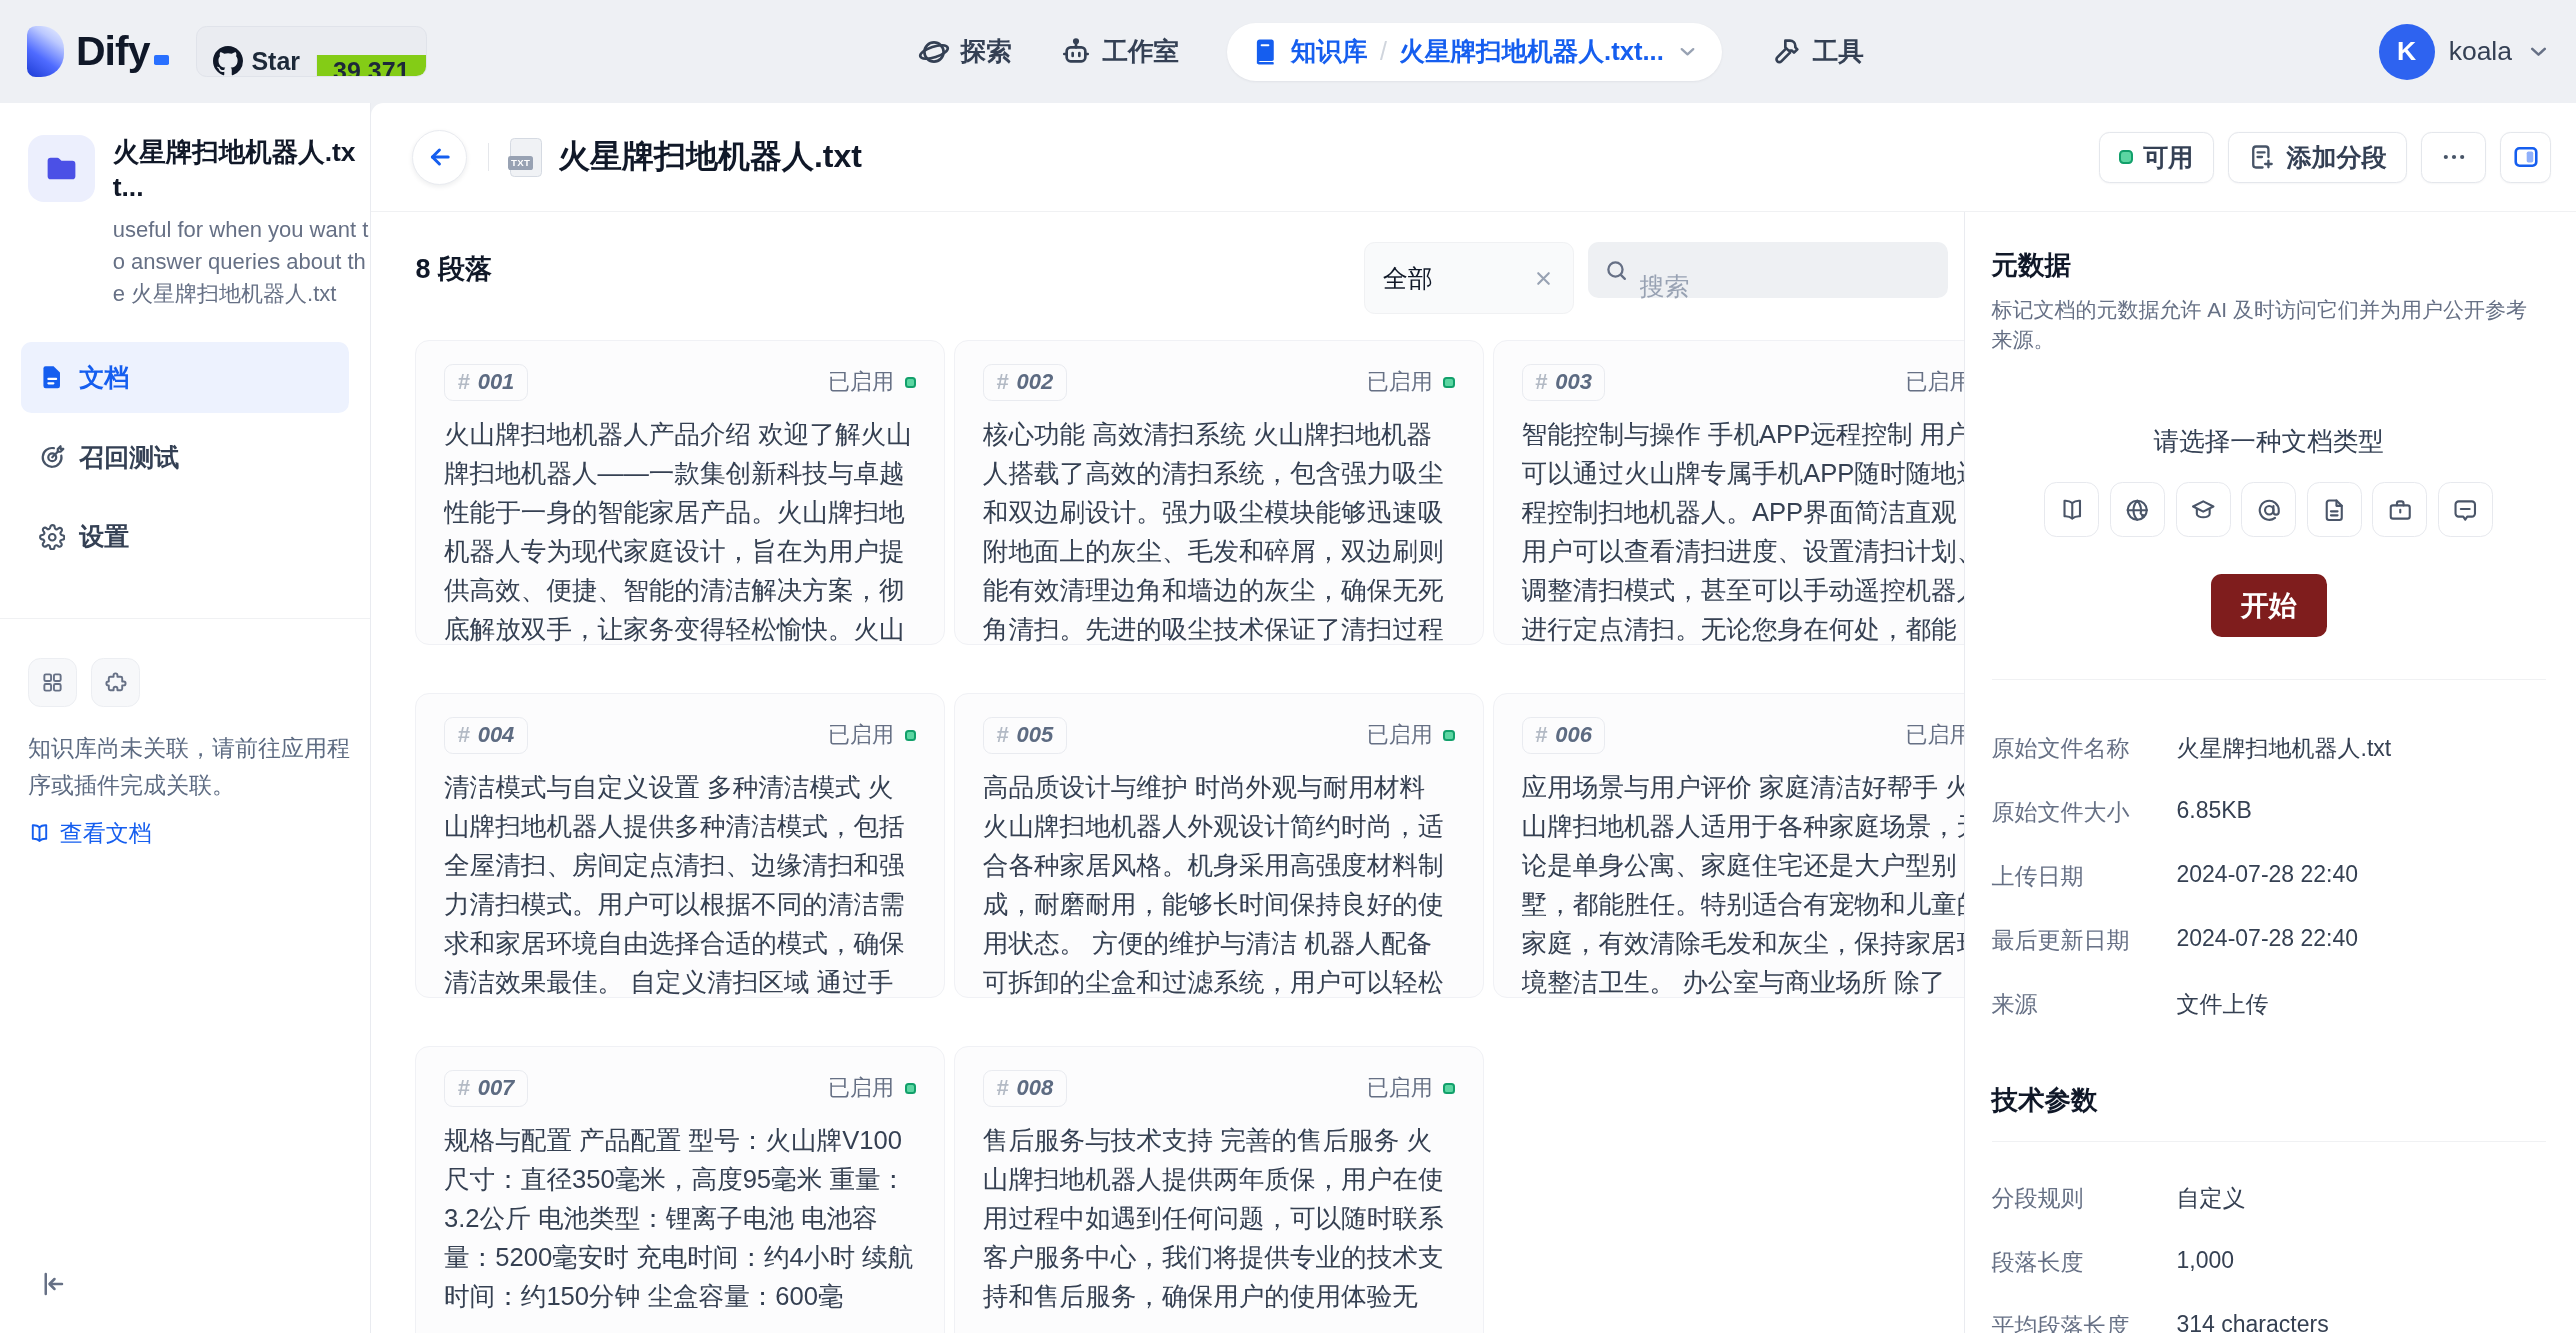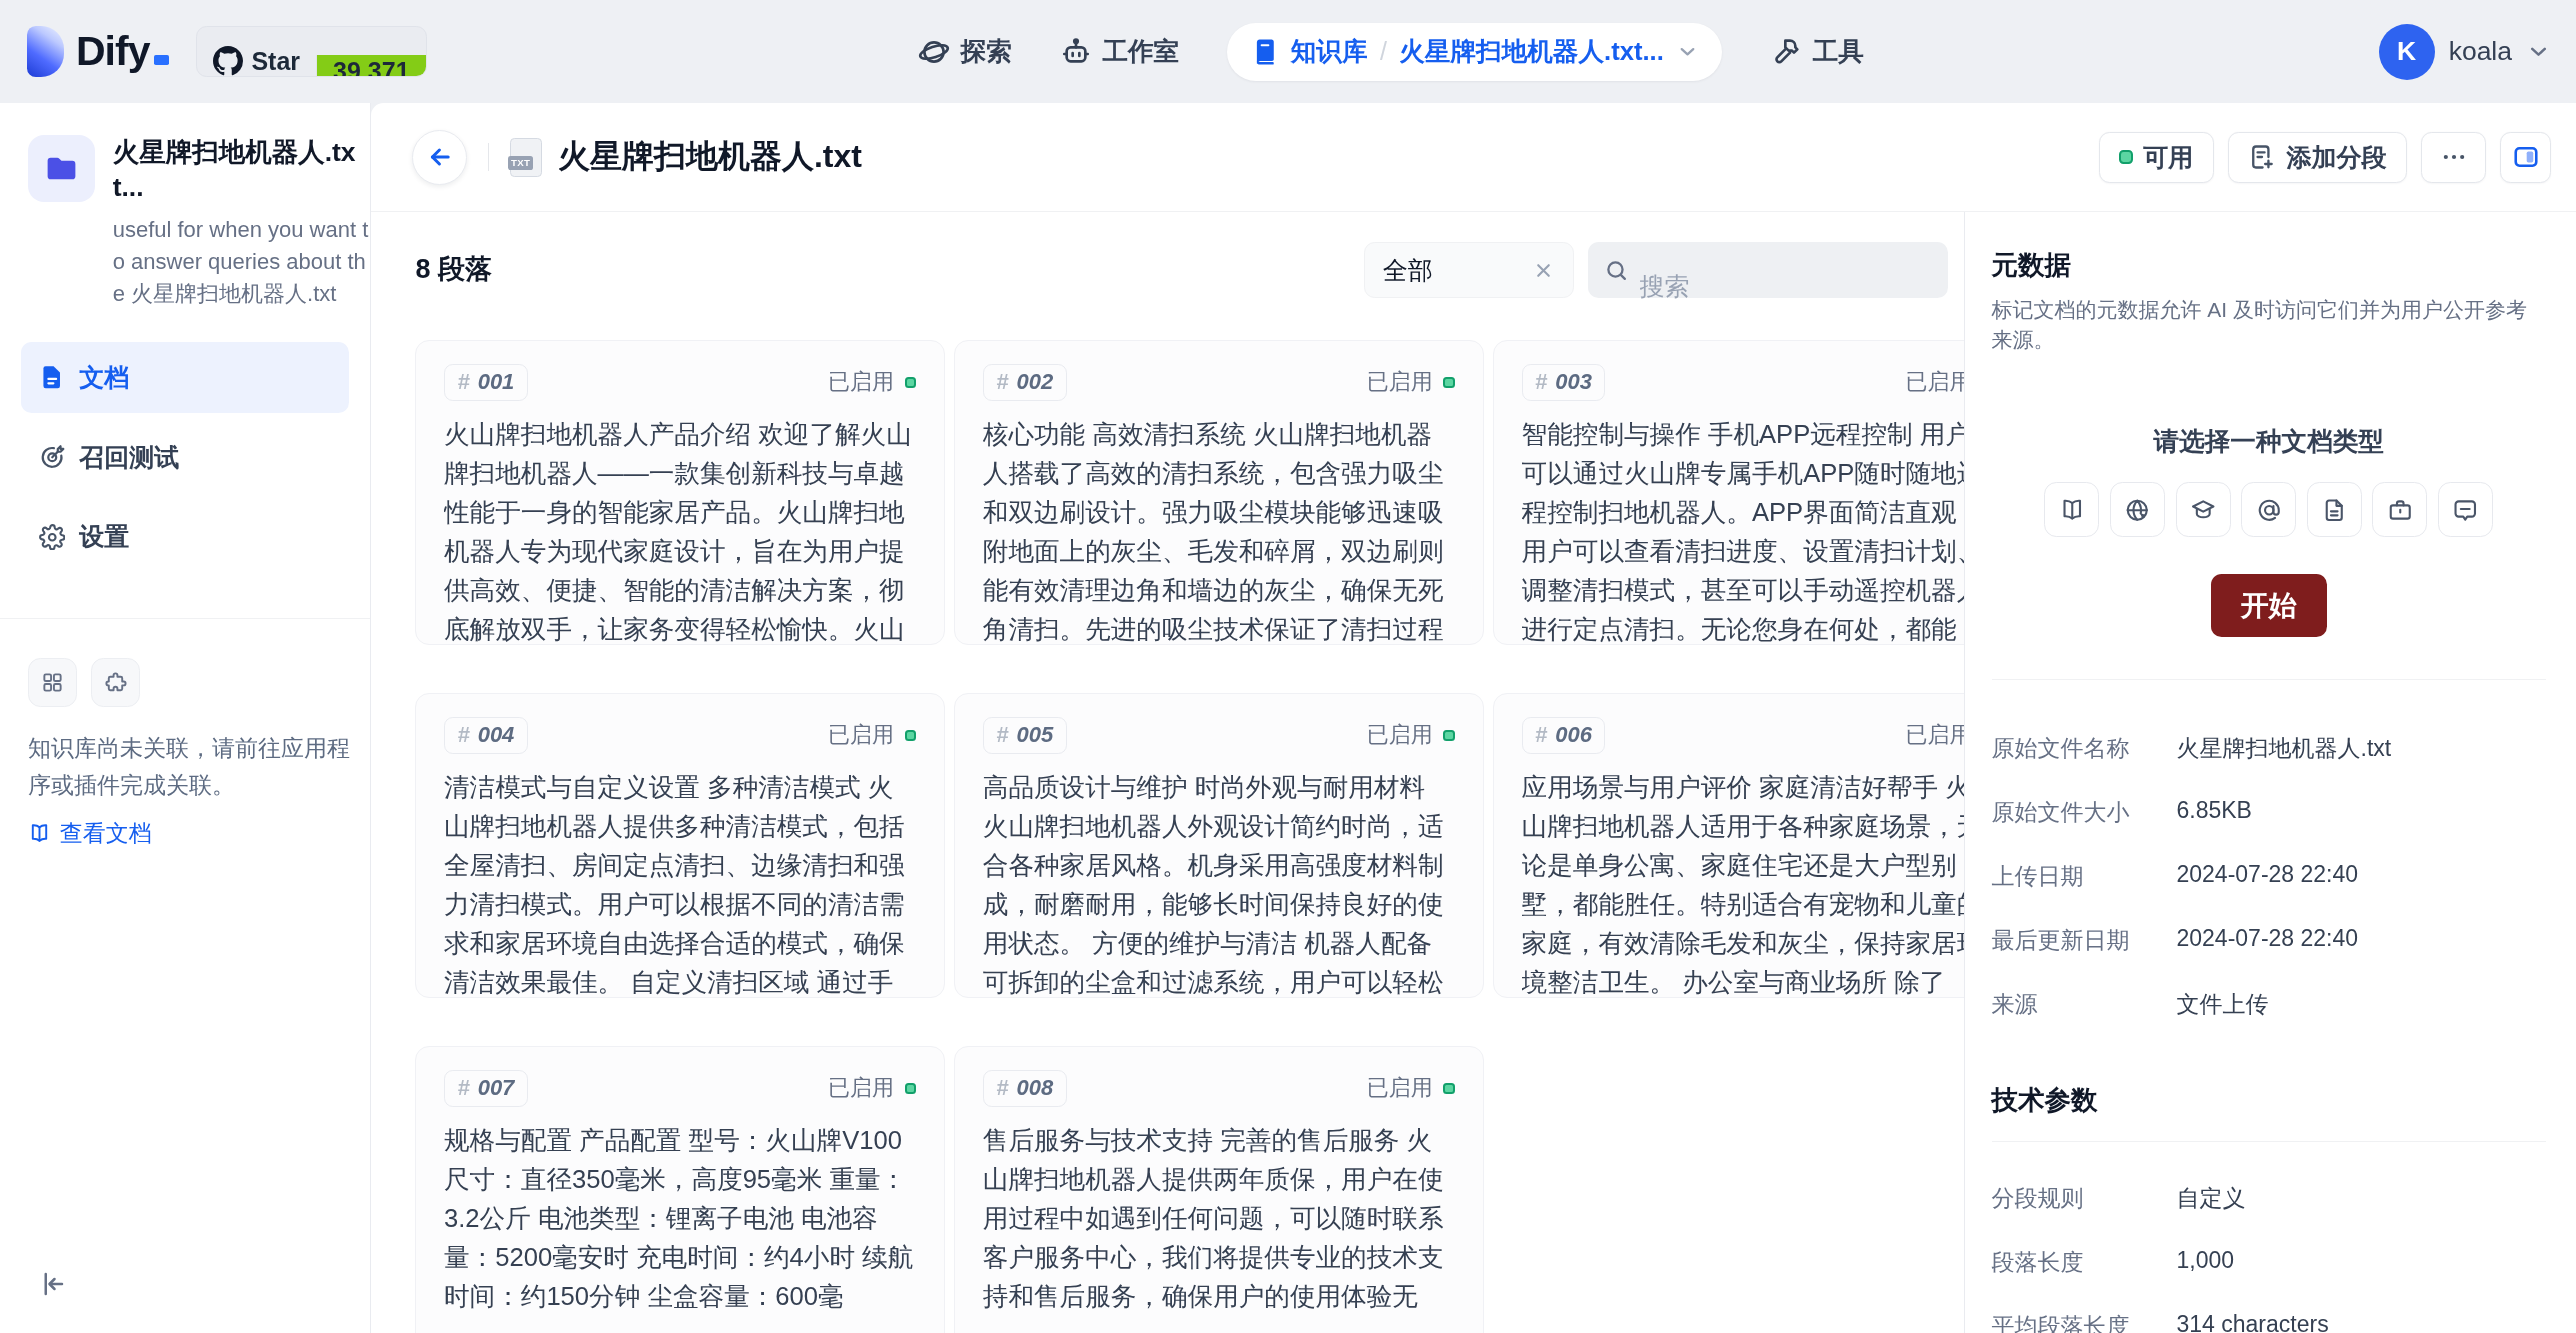--- a/index.html
+++ b/index.html
@@ -59,41 +59,41 @@
   .hdr-right { margin-left:auto; display:flex; align-items:center; gap:14px; }
   .pill-btn { height:51px; background:#fff; border:1.3px solid #e4e7ec; border-radius:10.6px; display:flex; align-items:center; gap:10.6px; padding:0 19.4px; font-size:25px; font-weight:600; color:#344054; cursor:pointer; box-shadow:0 0.9px 1.8px rgba(16,24,40,.04); }
   .dot-green { width:13.2px; height:13.2px; border-radius:4.4px; background:#5cd6a2; border:2.2px solid #12a06b; }
   .icon-btn { width:65px; }
   .icon-btn, .toggle-btn { height:51px; background:#fff; border:1.3px solid #e4e7ec; border-radius:10.6px; display:flex; align-items:center; justify-content:center; cursor:pointer; box-shadow:0 0.9px 1.8px rgba(16,24,40,.04); }
   .toggle-btn { width:51px; }
 
   
   .toolbar { position:absolute; top:139px; left:41px; right:0; height:56px; }
   .seg-count { position:absolute; left:3.5px; top:8.8px; font-size:27px; font-weight:700; color:#101828; }
-  .filter-box { position:absolute; left:952px; top:0; width:210px; height:56px; background:#f9fafb; border:0.9px solid #f0f1f3; border-radius:10.6px; display:flex; align-items:center; justify-content:space-between; padding:0 17.7px; font-size:25px; color:#101828; cursor:pointer; }
+  .filter-box { position:absolute; left:952px; top:0; width:210px; height:72px; background:#f9fafb; border:0.9px solid #f0f1f3; border-radius:10.6px; display:flex; align-items:center; justify-content:space-between; padding:0 17.7px; font-size:25px; color:#101828; cursor:pointer; }
   .search-box { position:absolute; left:1176px; top:0; width:360px; height:56px; background:#eef0f3; border-radius:10.6px; display:flex; align-items:center; gap:10.6px; padding:0 16px; }
   .search-box input { border:none; outline:none; background:transparent; font-size:25px; color:#0c4a6e; width:100%; font-family:Liberation Mono, monospace;margin-top:36px; }
   .search-box input::placeholder { color:#98a2b3; }
 
   
   .cards { position:absolute; top:237px; left:44px; display:grid; grid-template-columns:repeat(3,530px); gap:48px 8.8px; }
   .card { width:530px; height:305px; background:#fcfcfd; border:0.9px solid #f0f1f5; border-radius:14px; padding:23px 28px; cursor:pointer; }
   .card-top { display:flex; align-items:center; justify-content:space-between; }
   .badge { display:inline-flex; align-items:center; gap:8px; border:1.3px solid #e9ebf0; border-radius:8.8px; padding:4.4px 12.4px; font-size:22px; font-style:italic; }
   .badge i { color:#b3bac5; font-weight:600; }
   .badge b { color:#5d6b82; font-weight:600; }
   .card-status { display:flex; align-items:center; gap:10.6px; font-size:22px; color:#667085; }
   .dot-enabled { width:11.5px; height:11.5px; border-radius:3.5px; background:#5cd6a2; border:2.2px solid #12a06b; flex:none; }
   .card-text { margin-top:14px; font-size:25.6px; line-height:39px; color:#354052; max-height:233px; overflow:hidden; word-break:break-all; }
 
   
   .rpanel { position:absolute; top:109px; right:0; width:612px; height:1121px; background:#fff; border-left:0.9px solid #e9ebf0; padding:35px 30px 0 26.5px; z-index:6; }
   .rp-title { font-size:26.5px; font-weight:700; color:#101828; }
   .rp-desc { margin-top:12.4px; font-size:21px; line-height:30px; color:#667085; }
-  .rp-choose { margin-top:69px; text-align:center; font-size:25.6px; font-weight:700; color:#344054; }
+  .rp-choose { margin-top:69px; text-align:center; font-size:25.6px; font-weight:400; color:#344054; }
   .type-row { margin-top:23px; display:flex; justify-content:center; gap:10.6px; }
   .type-btn { width:55px; height:55px; border:1.3px solid #e7e9ee; border-radius:12.4px; background:#fff; display:flex; align-items:center; justify-content:center; color:#4a5568; cursor:pointer; }
   .start-wrap { margin-top:37px; text-align:center; }
   .start-btn { display:inline-block; background:#7f1d1d; color:#fff; font-size:28px; font-weight:600; padding:12.4px 30px; border-radius:10.6px; border:none; cursor:pointer; font-family:inherit; }
   .rp-divider { border-top:0.9px solid #f0f1f3; margin-top:42px; }
   .fields { margin-top:53px; }
   .field-row { display:flex; margin-bottom:33px; font-size:23px; }
   .field-label { width:185px; color:#667085; flex:none; }
   .field-value { color:#354052; }
   .tech-title { margin-top:62px; font-size:26.5px; font-weight:700; color:#101828; }

